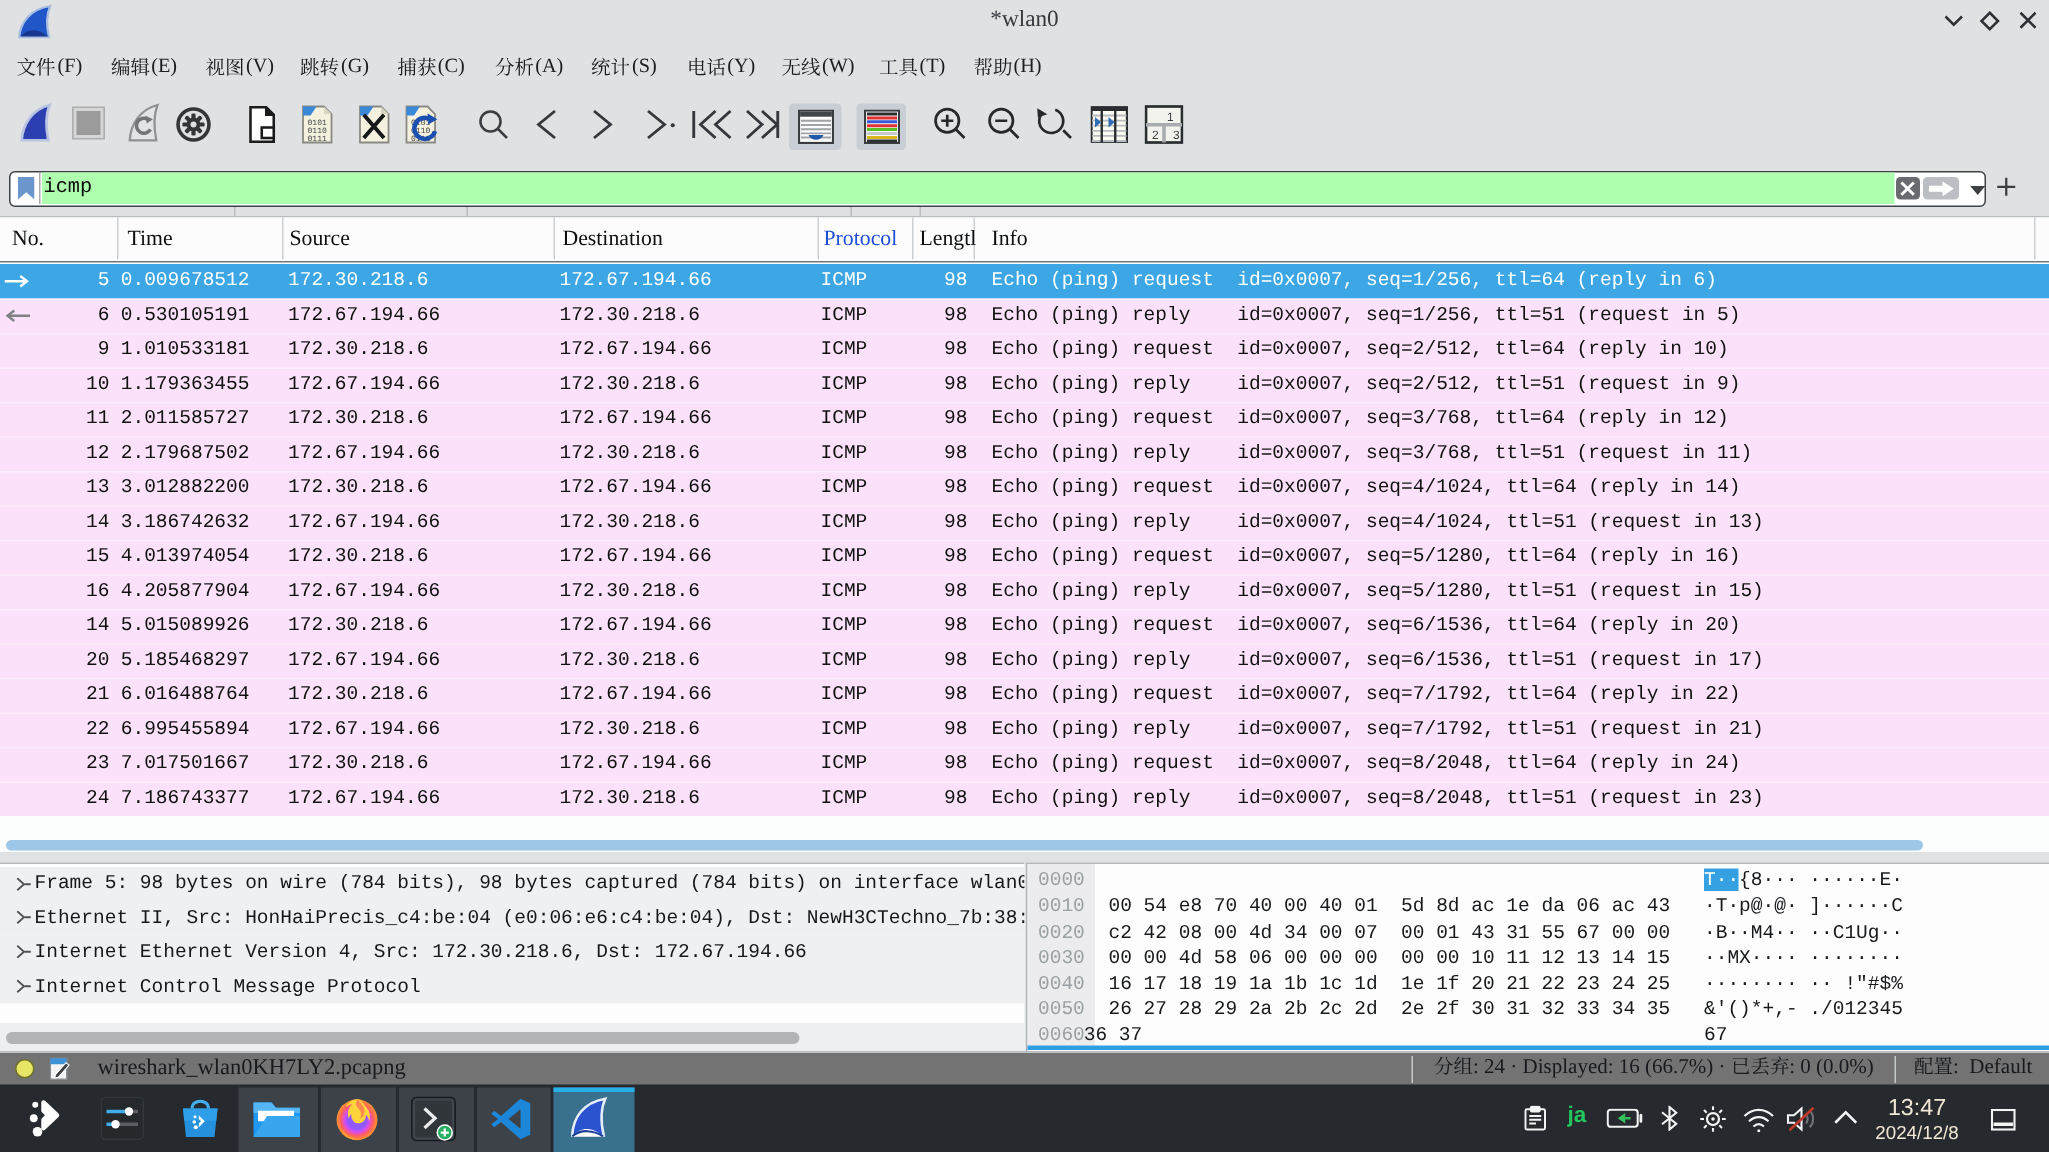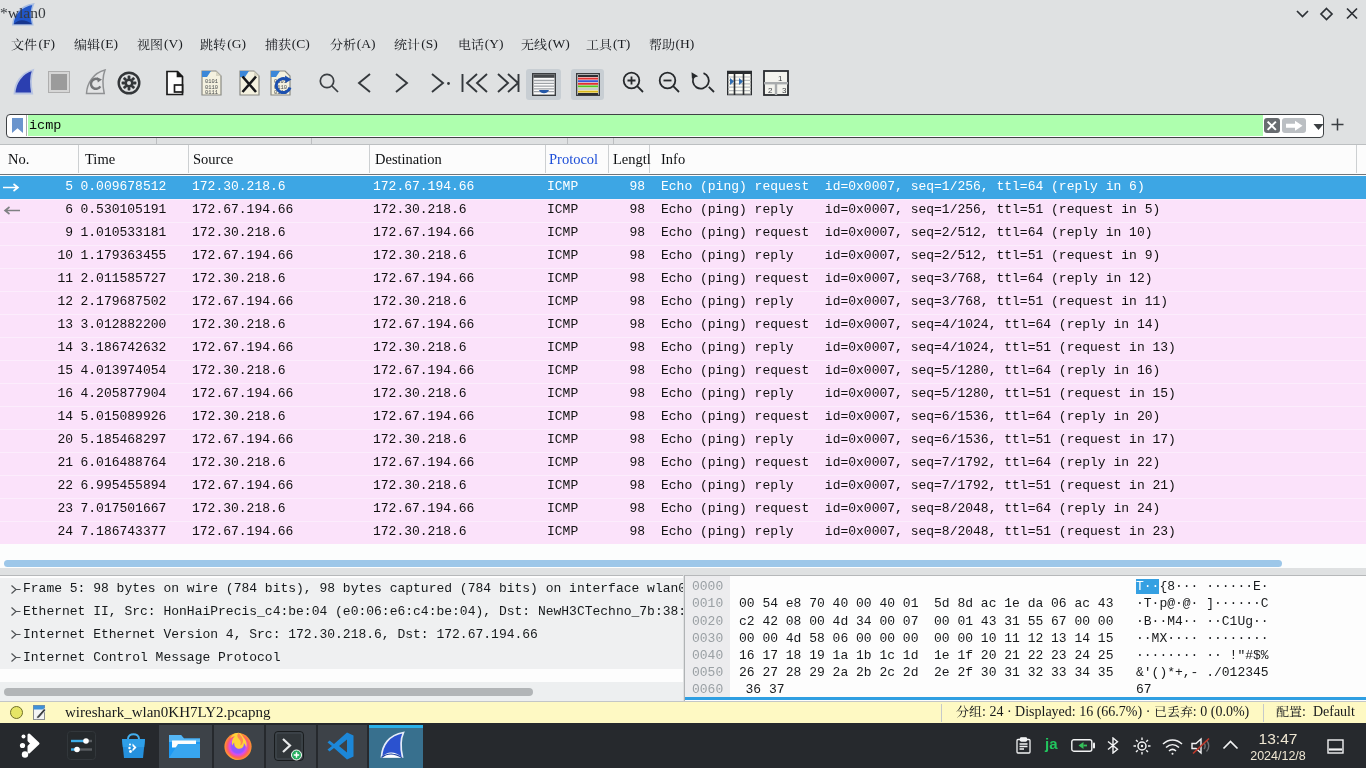--- a/index.html
+++ b/index.html
@@ -19,21 +19,21 @@
 .hx{position:absolute;font-family:Liberation Mono, monospace;font-size:13px;white-space:pre;color:#17191b}
 .off{color:#9aa0a4}
 .tsep{position:absolute;top:67px;height:32px;width:1px;background:#bcbec0}
 </style></head><body>
 
 <div class="abs" style="left:0;top:0;width:1366px;height:28px">
 <svg class="abs" style="left:11px;top:3px" width="26" height="23" viewBox="0 0 26 23">
 <path d="M1.8,21.8 C2.4,12.6 8.5,3.2 22.5,1 C19.7,7.2 20,15 21.7,21.8 Z" fill="#2156c8" stroke="#a8bde2" stroke-width="1.5"></path>
 <path d="M2.6,21.3 C7.5,15.5 14.5,16 21.2,21.3 Z" fill="#16368f"></path>
     </svg>
-<div class="abs ser" style="left:0;top:4px;width:1366px;text-align:left;font-size:15.5px;color:#363a3f">*wlan0</div>
+<div class="abs ser" style="left:0;top:4px;width:1366px;text-align:center;font-size:15.5px;color:#363a3f">*wlan0</div>
 <svg class="abs" style="left:1294px;top:6px" width="66" height="16" viewBox="0 0 66 16" fill="none" stroke="#2d3136" stroke-width="1.7">
 <path d="M3,5 L8.5,10.5 L14,5"></path>
 <path d="M32.5,2.5 L38,8 L32.5,13.5 L27,8 Z"></path>
 <path d="M53,2.5 L63,12.5 M63,2.5 L53,12.5"></path>
     </svg>
 </div>
 <div class="abs" style="left:0;top:29px;width:1366px;height:30px">
 <div class="mi" style="left:11.4px">
       <svg style="width:26px;height:13px;" viewBox="0 0 2000 1000">
         <g fill="#1a1d21" transform="translate(0,880) scale(1,-1)">
@@ -498,25 +498,25 @@
 <div class="hx off" style="left:7.5px;top:55.1px">0030</div>
 <div class="hx" style="left:54.5px;top:55.1px">00 00 4d 58 06 00 00 00  00 00 10 11 12 13 14 15</div>
 <div class="hx" style="left:451.5px;top:55.1px">··MX···· ········</div>
 <div class="hx off" style="left:7.5px;top:72.2px">0040</div>
 <div class="hx" style="left:54.5px;top:72.2px">16 17 18 19 1a 1b 1c 1d  1e 1f 20 21 22 23 24 25</div>
 <div class="hx" style="left:451.5px;top:72.2px">········ ·· !"#$%</div>
 <div class="hx off" style="left:7.5px;top:89.30000000000001px">0050</div>
 <div class="hx" style="left:54.5px;top:89.30000000000001px">26 27 28 29 2a 2b 2c 2d  2e 2f 30 31 32 33 34 35</div>
 <div class="hx" style="left:451.5px;top:89.30000000000001px">&amp;'()*+,- ./012345</div>
 <div class="hx off" style="left:7.5px;top:106.4px">0060</div>
-<div class="hx" style="left:61px;top:106.4px">36 37</div>
+<div class="hx" style="left:38px;top:106.4px">36 37</div>
 <div class="hx" style="left:451.5px;top:106.4px">67 </div>
 <div class="abs" style="left:0;top:121.5px;width:682px;height:3px;background:#2f9fe2"></div>
 </div>
-<div class="abs" style="left:0;top:701px;width:1366px;height:30px;background:#fef9c3;border-top:1px solid #c3c6c7">
+<div class="abs" style="left:0;top:701px;width:1366px;height:30px;background:#737373;border-top:1px solid #c3c6c7">
 <div class="abs" style="left:10px;top:4px;width:13px;height:13px;border-radius:50%;background:#e6e566;border:1.5px solid #6f6f28"></div>
 <svg class="abs" style="left:33px;top:3px" width="14" height="15" viewBox="0 0 14 15">
 <rect x="0.5" y="0.5" width="11" height="14" fill="#f4f4f4" stroke="#8a8d90"></rect>
 <rect x="0.5" y="0.5" width="11" height="4" fill="#3f92d8"></rect>
 <path d="M4,11.5 L11,3.5 L13,5 L6,13 L3.5,13.8 Z" fill="#3d4043" stroke="#fff" stroke-width="0.7"></path>
     </svg>
 <div class="abs ser" style="left:65px;top:2px;font-size:15px;color:#17191c">wireshark_wlan0KH7LY2.pcapng</div>
 <div class="abs" style="left:941px;top:2px;width:1px;height:18px;background:#c6c9ca"></div>
 <div class="abs" style="left:1263px;top:2px;width:1px;height:18px;background:#c6c9ca"></div>
 <div class="abs ser" style="left:956px;top:2px;font-size:14px;color:#17191c;white-space:pre"><svg style="width:26px;height:13px;vertical-align:-2px;" viewBox="0 0 2000 1000">

